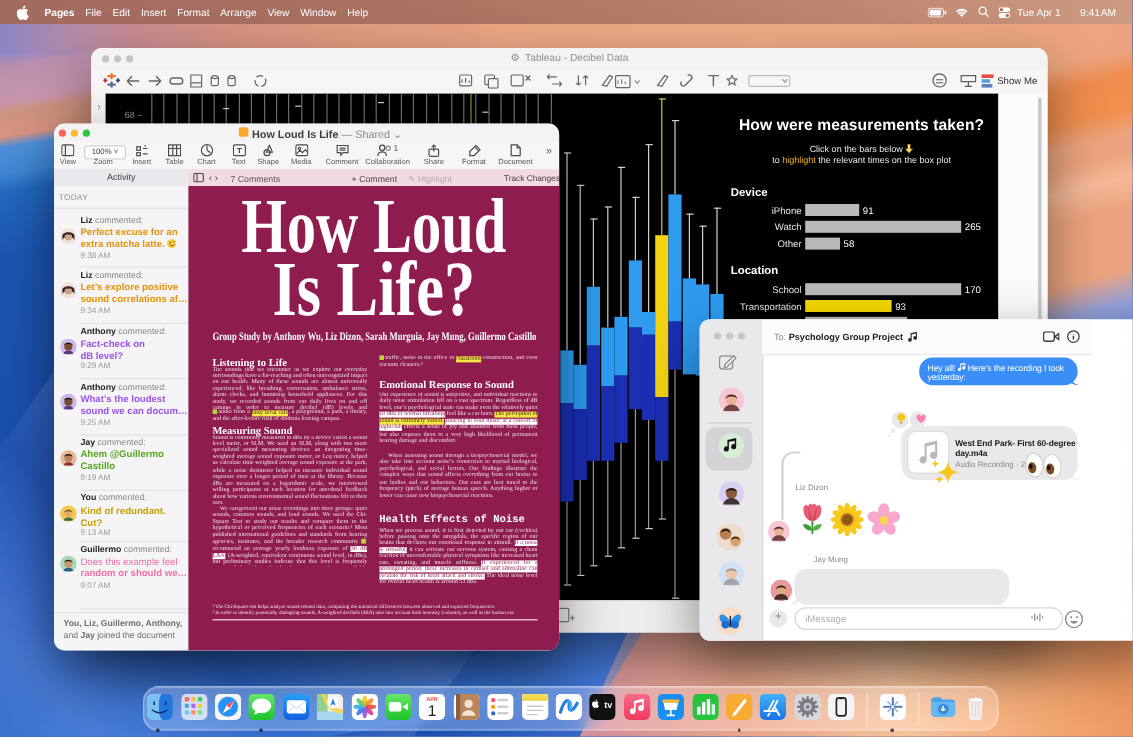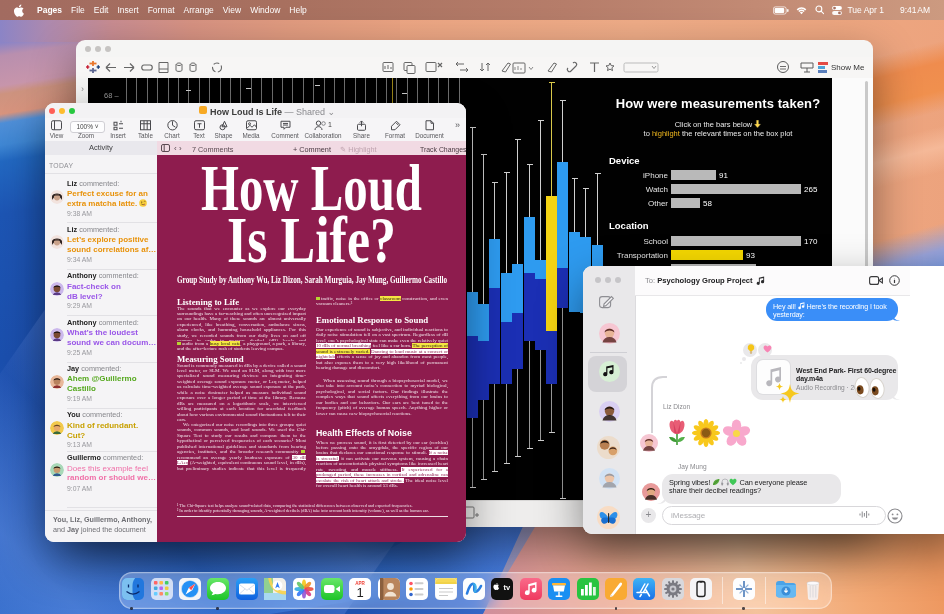--- a/index.html
+++ b/index.html
@@ -71,20 +71,21 @@
   <svg width="10" height="9" viewBox="0 0 12 11" style="margin-right:5px">
         <rect x="0" y="0" width="12" height="5" rx="2.5" fill="#fff"></rect>
         <circle cx="3" cy="2.5" r="1.7" fill="#a8705f"></circle>
         <rect x="0" y="6" width="12" height="5" rx="2.5" fill="#fff" fill-opacity=".95"></rect>
         <circle cx="9" cy="8.5" r="1.7" fill="#a8705f"></circle>
       </svg>
   <span style="margin-right:16px">Tue Apr 1</span>
       <span style="margin-right:14px">9:41 AM</span>
  </div>
  <div class="win" id="tab-win">
+   <div id="tab-title">⚙&nbsp; Tableau - Decibel Data</div>
    <div class="lights" style="left:9px;top:5.5px">
         <i style="background:#c6c4c2"></i>
         <i style="background:#c6c4c2"></i>
         <i style="background:#c6c4c2"></i>
       </div>
    <div id="tab-toolbar">
      <svg class="abs" style="left:10px;top:3px" width="14" height="14" viewBox="0 0 14 14">
           <rect x="6.1" y="1" width="1.8" height="5" fill="#e8762c"></rect>
           <rect x="3.5" y="2.6" width="7" height="1.8" fill="#e8762c"></rect>
           <rect x="6.1" y="8" width="1.8" height="5" fill="#5b6591"></rect>
@@ -513,21 +514,21 @@
           <div style="position:absolute;top:186px;left:0;right:0;height:12px;overflow:hidden;color:rgba(255,255,255,.89);font-family:'Liberation Serif',serif;font-size:5px;line-height:5.45px;text-align:justify"><span style="display:inline-block;width:3.5px;height:3.5px;background:#b6d432;margin-right:1.5px"></span>audio from a <span style="background:#f5e642;color:#2a1a10">busy local cafe</span>, a playground, a park, a library, and the after-lecture rush of students leaving campus.</div>
           <div style="position:absolute;top:199px;left:0;color:#fff;font-family:'Liberation Serif',serif;font-weight:bold;font-size:8.8px;white-space:nowrap">Measuring Sound</div>
           <div style="position:absolute;top:207.5px;left:0;right:0;height:59px;overflow:hidden;color:rgba(255,255,255,.89);font-family:'Liberation Serif',serif;font-size:5px;line-height:5.45px;text-align:justify">Sound is commonly measured in dBs by a device called a sound level meter, or SLM. We used an SLM, along with two more specialized sound measuring devices: an integrating time-weighted average sound exposure meter, or Leq meter, helped us calculate time-weighted average sound exposure at the park, while a noise dosimeter helped us measure individual sound exposure over a longer period of time at the library. Because dBs are measured on a logarithmic scale, we interviewed willing participants at each location for anecdotal feedback about how various environmental sound fluctuations felt to their ears.</div>
           <div style="position:absolute;top:267px;left:0;right:0;height:50px;overflow:hidden;color:rgba(255,255,255,.89);font-family:'Liberation Serif',serif;font-size:5px;line-height:5.45px;text-align:justify">&nbsp;&nbsp;&nbsp;&nbsp;We categorized our noise recordings into three groups: quiet sounds, common sounds, and loud sounds. We used the Chi-Square Test to study our results and compare them to the hypothetical or perceived frequencies of each scenario.¹ Most published international guidelines and standards from hearing agencies, institutes, and the broader research community <span style="display:inline-block;width:3.5px;height:3.5px;background:#b6d432;margin-right:1.5px"></span>recommend an average yearly loudness exposure of <span style="background:#fff;color:#8e1c4e">30 dB LAeq</span> (A-weighted, equivalent continuous sound level, in dBs), but preliminary studies indicate that this level is frequently surpassed throughout the day by a variety of uncontrollable factors, such as</div>
         </div>
 <div style="position:absolute;left:159px;width:132px;top:0;height:387px">
           <div style="position:absolute;top:141px;left:0;right:0;height:16px;overflow:hidden;color:rgba(255,255,255,.89);font-family:'Liberation Serif',serif;font-size:5px;line-height:5.45px;text-align:justify"><span style="display:inline-block;width:3.5px;height:3.5px;background:#b6d432;margin-right:1.5px"></span>traffic, noise in the office or <span style="background:#f5e642;color:#2a1a10">classroom</span> construction, and even vacuum cleaners.³</div>
           <div style="position:absolute;top:160px;left:0;color:#fff;font-family:'Liberation Serif',serif;font-weight:bold;font-size:8.8px;white-space:nowrap">Emotional Response to Sound</div>
           <div style="position:absolute;top:172px;left:0;right:0;height:49px;overflow:hidden;color:rgba(255,255,255,.89);font-family:'Liberation Serif',serif;font-size:5px;line-height:5.45px;text-align:justify">Our experience of sound is subjective, and individual reactions to daily noise stimulation fell on a vast spectrum. Regardless of dB level, one’s psychological state can make even the relatively quiet <span style="background:#fff;color:#8e1c4e">10 dBs of normal breathing</span> feel like a car horn. <span style="background:#f5e642;color:#2a1a10">The perception of sound is extremely varied.</span> <span style="background:#fff;color:#8e1c4e">Dancing to loud music at a concert or nightclub</span> effects a sense of joy and abandon from most people, but also exposes them to a very high likelihood of permanent hearing damage and discomfort.</div>
           <div style="position:absolute;top:223px;left:0;right:0;height:46px;overflow:hidden;color:rgba(255,255,255,.89);font-family:'Liberation Serif',serif;font-size:5px;line-height:5.45px;text-align:justify">&nbsp;&nbsp;&nbsp;&nbsp;When assessing sound through a biopsychosocial model, we also take into account noise’s connection to myriad biological, psychological, and social factors. Our findings illustrate the complex ways that sound affects everything from our brains to our bodies and our behaviors. Our ears are best tuned to the frequency (pitch) of average human speech. Anything higher or lower can cause new biopsychosocial reactions.</div>
-          <div style="position:absolute;top:273px;left:0;color:#fff;font-family:Liberation Sans, sans-serif;font-weight:bold;font-size:8.8px;white-space:nowrap">Health Effects of Noise</div>
+          <div style="position:absolute;top:273px;left:0;color:#fff;font-family:Liberation Mono, monospace;font-weight:bold;font-size:8.8px;white-space:nowrap">Health Effects of Noise</div>
           <div style="position:absolute;top:284.5px;left:0;right:0;height:48px;overflow:hidden;color:rgba(255,255,255,.89);font-family:'Liberation Serif',serif;font-size:5px;line-height:5.45px;text-align:justify">When we process sound, it is first detected by our ear (cochlea) before passing onto the amygdala, the specific region of our brains that declares our emotional response to stimuli. <span style="background:#fff;color:#8e1c4e">If a noise is stressful,</span> it can activate our nervous system, causing a chain reaction of uncomfortable physical symptoms like increased heart rate, sweating, and muscle stiffness. <span style="background:#fff;color:#8e1c4e">If experienced for a prolonged period, these increases in cortisol and adrenaline can escalate the risk of heart attack and stroke.</span> The ideal noise level for overall heart health is around 53 dBs.</div>
         </div>
 <div style="position:absolute;left:20px;top:348px;width:271px;color:rgba(255,255,255,.9);font-family:'Liberation Serif',serif;font-size:4.3px;line-height:5.2px">¹ The Chi-Square test helps analyze sound-related data, comparing the statistical differences between observed and expected frequencies.<br>² In order to identify potentially damaging sounds, A-weighted decibels (dBA) take into account both intensity (volume), as well as the human ear.</div>
 <div style="position:absolute;left:20px;top:360.5px;width:271px;height:1px;background:rgba(255,255,255,.85)"></div>
 </div>
 </div>
  <div class="win" id="msg-win">
 <div class="abs" style="left:0;top:0;width:52px;height:268px;background:#e9e8ea;border-right:1px solid #dcdbde"></div>
 <div class="abs" style="left:52px;top:0;width:275px;height:29px;background:#fcfbfc;border-bottom:1px solid #e8e7e9"></div>
 <div class="lights" style="left:11.5px;top:11px">
@@ -677,30 +678,20 @@
         <circle cx="10.5" cy="10.5" r="10.5" fill="#f6c6d2"></circle>
         <circle cx="10.5" cy="10.2" r="4.6" fill="#e8b498"></circle>
         <path d="M5.5 9.5C6 4.6 15 4.6 15.5 9.5 13 6.8 8 6.8 5.5 9.5z" fill="#5e2c28"></path>
         <path d="M3.5 19.5a7.2 7.2 0 0 1 14 0z" fill="#5e2c28" opacity=".85"></path>
       </svg>
 <div class="abs" style="left:95px;top:197px;font-size:6.6px;color:#8a8a8e">Jay Mung</div>
 <div class="abs" style="left:79px;top:208px;width:179px;height:30px;border-radius:11px;background:#e9e8ea"></div>
 <svg class="abs" style="left:74px;top:229px" width="9" height="9" viewBox="0 0 9 9">
         <path d="M9 0C8 5 5 8 0 9c4 0 8-1 9-4z" fill="#e9e8ea"></path>
       </svg>
-<div class="abs" style="left:86px;top:211.5px;width:152px;font-size:7.4px;letter-spacing:-.1px;line-height:8.8px;color:#1c1c1e">Spring vibes! <svg width="8" height="8" viewBox="0 0 8 8" style="vertical-align:-1px">
-          <path d="M1 7C1 3 4 1 7.5 1 7 5 4.5 7 1 7z" fill="#58a83c"></path>
-          <path d="M1.5 6.5C3 4.5 5 3 6.5 2.2" stroke="#3a7a28" stroke-width=".5" fill="none"></path>
-        </svg> <svg width="8" height="8" viewBox="0 0 8 8" style="vertical-align:-1px">
-          <path d="M1 5V4a3 3 0 0 1 6 0v1" fill="none" stroke="#b8b8bc" stroke-width="1"></path>
-          <rect x="0.3" y="4.4" width="1.8" height="3" rx=".9" fill="#98989c"></rect>
-          <rect x="5.9" y="4.4" width="1.8" height="3" rx=".9" fill="#98989c"></rect>
-        </svg> <svg width="8" height="8" viewBox="0 0 9 8" style="vertical-align:-1px">
-          <path d="M4.5 7.6C1.5 5.4.2 3.6.6 2 .9 .7 2.4 0 3.4.7l1.1.9L5.6.7c1-.7 2.5 0 2.8 1.3.4 1.6-.9 3.4-3.9 5.6z" fill="#40c858"></path>
-        </svg> Can everyone please share their decibel readings?</div>
 <svg class="abs" style="left:59px;top:217px" width="18" height="18" viewBox="0 0 21 21">
         <circle cx="10.5" cy="10.5" r="10.5" fill="#e89a9a"></circle>
         <circle cx="10.5" cy="10.2" r="4.6" fill="#e0a880"></circle>
         <path d="M5.5 9.5C6 4.6 15 4.6 15.5 9.5 13 6.8 8 6.8 5.5 9.5z" fill="#2c1c14"></path>
         <path d="M3.5 19.5a7.2 7.2 0 0 1 14 0z" fill="#2c1c14" opacity=".85"></path>
       </svg>
 <div class="abs" style="left:58px;top:242px;width:15px;height:15px;border-radius:50%;background:#e9e8ea;color:#8a8a8e;font-size:10px;text-align:center;line-height:14px">+</div>
 <div class="abs" style="left:79px;top:240px;width:222px;height:17px;border:1px solid #d8d7da;border-radius:9.5px"></div>
 <div class="abs" style="left:88px;top:244.5px;font-size:8px;color:#aeaeb2">iMessage</div>
 <svg class="abs" style="left:276px;top:244px" width="12" height="9" viewBox="0 0 12 9" stroke="#8a8a8e" stroke-width="1" fill="none">

